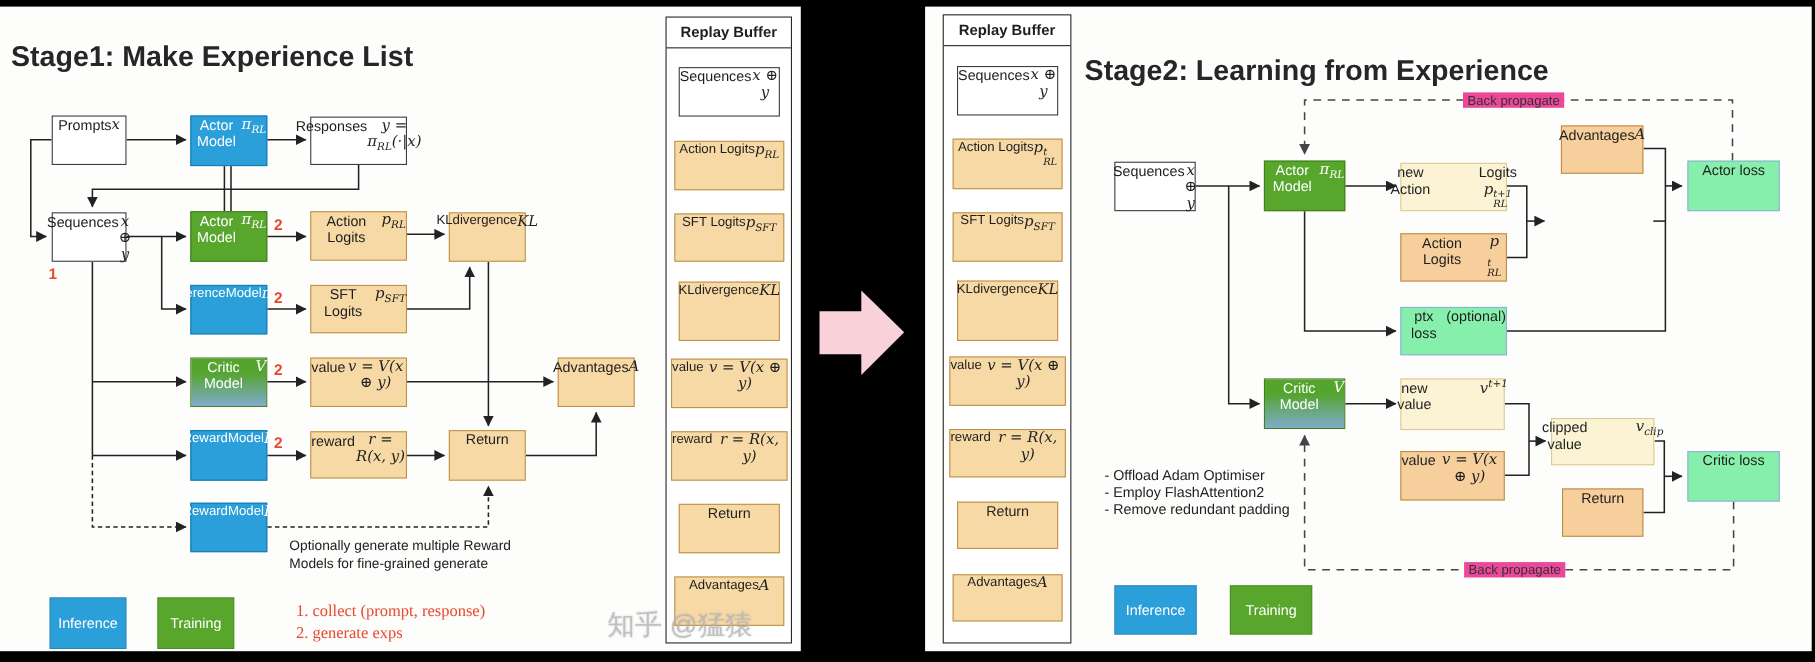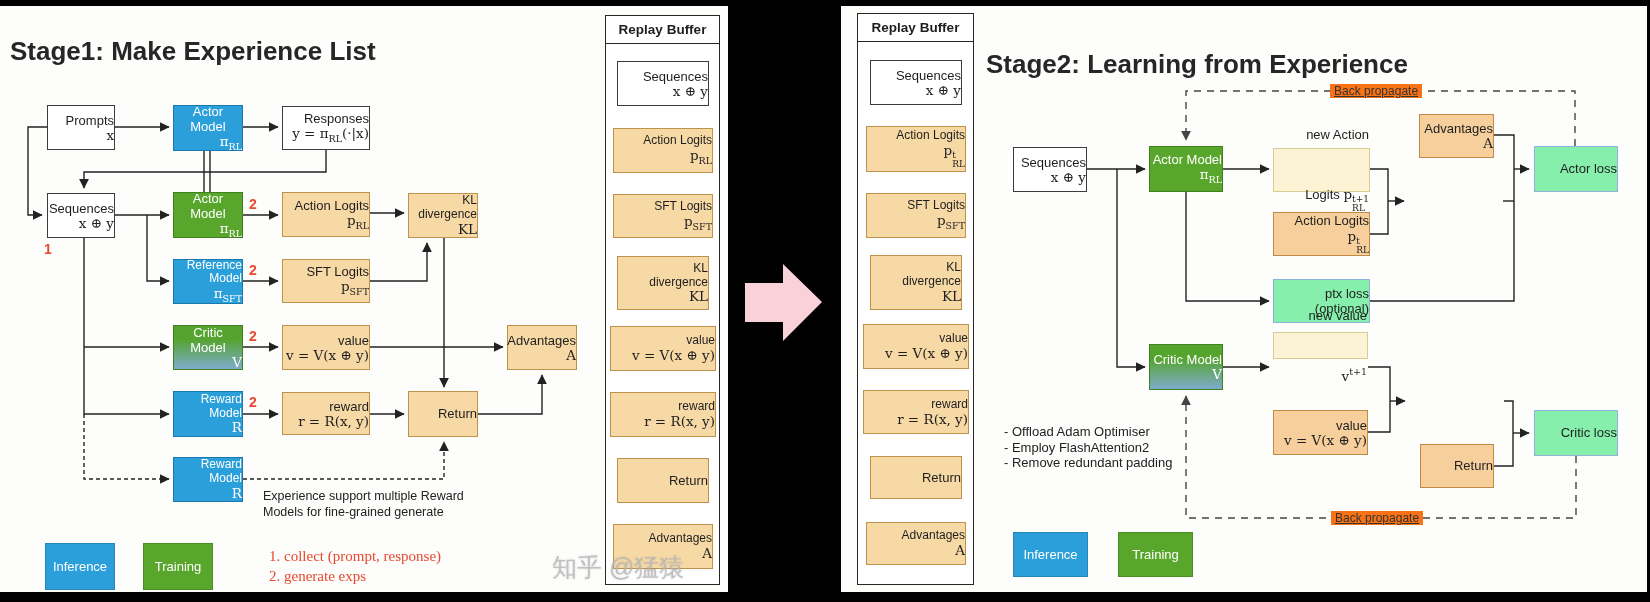--- a/index.html
+++ b/index.html
@@ -2,43 +2,43 @@
 <html><head>
 <meta charset="utf-8">
 <style>
   html,body{margin:0;padding:0;background:#000;}
   #root{position:relative;width:1650px;height:602px;background:#000;overflow:hidden;
         font-family:"Liberation Sans",sans-serif;color:#1e1e1e;}
   .panel{position:absolute;background:#fdfdfc;top:6px;height:586px;}
   .panel-title{position:absolute;font-size:26px;font-weight:600;color:#262626;z-index:3;white-space:nowrap;}
   svg.overlay{position:absolute;left:0;top:0;z-index:1;}
   .bx{position:absolute;z-index:2;box-sizing:border-box;border:1.6px solid #444;
-      display:flex;flex-direction:column;align-items:flex-end;justify-content:center;
+      display:flex;flex-direction:row;align-items:flex-start;justify-content:center;
       text-align:center;font-size:13px;line-height:1.16;background:#fff;}
   .white{background:#fff;border-color:#3c3c3c;}
   .blue{background:#2b9fd9;border-color:#1b79ae;color:#fff;}
   .green{background:#58a72c;border-color:#41801e;color:#fff;}
   .critic{background:linear-gradient(180deg,#54a42e 30%,#7fabcd 100%);border-color:#41801e;color:#fff;}
   .tan{background:#f7d9a6;border-color:#bd934c;}
   .yel{background:#fbf3d3;border-color:#d9cc92;gap:44px;}
   .org{background:#f6cf9c;border-color:#c08c45;}
   .lblue{background:#86efac;border-color:#8fb2d9;}
-  .m{font-family:"DejaVu Serif",serif;font-size:13.5px;line-height:1.1;}
+  .m{font-family:"DejaVu Serif",serif;font-style:italic;font-size:13.5px;line-height:1.1;}
   .m sub,.m sup{font-size:9.5px;}
   .ss{display:inline-flex;flex-direction:column;font-size:9px;line-height:1;vertical-align:-3px;text-align:left;}
   .sm{font-size:12px;}
   .rb{position:absolute;background:#fff;border:1.6px solid #262626;z-index:2;box-sizing:border-box;padding-left:28px;}
   .rb-head{position:absolute;left:0;top:0;width:100%;height:28px;border-bottom:1.4px solid #262626;
            display:flex;align-items:center;justify-content:center;font-weight:bold;font-size:13.5px;box-sizing:border-box;}
   .rk{position:absolute;z-index:3;color:#e8482e;font-size:14px;font-weight:bold;}
   .legend{position:absolute;z-index:2;display:flex;align-items:center;justify-content:center;
           color:#fff;font-size:13px;border:1px solid rgba(0,0,0,.15);box-sizing:border-box;}
   .note{position:absolute;z-index:3;font-size:12.5px;color:#222;line-height:15.5px;}
   .rednote{position:absolute;z-index:3;color:#e8482e;font-size:15px;line-height:20px;}
-  .bplabel{position:absolute;z-index:3;background:#f97316;color:#333;font-size:12px;padding:0 4px;white-space:nowrap;text-decoration:underline;}
+  .bplabel{position:absolute;z-index:3;background:#ec4899;color:#333;font-size:12px;padding:0 4px;white-space:nowrap;}
   .wm{position:absolute;z-index:6;font-size:25px;color:rgba(185,185,185,.8);white-space:nowrap;
       text-shadow:0 0 2px rgba(120,120,120,.35);}
 </style>
 </head>
 <body>
 
 <div id="root">
 
   <div class="panel" style="left:0;width:728px;"></div>
   <div class="panel" style="left:841px;width:806px;"></div>
@@ -168,21 +168,21 @@
     <span class="m">R</span>
   </div>
 
   <span class="rk" style="left:44px;top:241px;">1</span>
   <span class="rk" style="left:249px;top:196px;">2</span>
   <span class="rk" style="left:249px;top:262px;">2</span>
   <span class="rk" style="left:249px;top:328px;">2</span>
   <span class="rk" style="left:249px;top:394px;">2</span>
 
   <div class="note" style="left:263px;top:489px;">
-    <div>Experience support multiple Reward</div>
+    <div>Optionally generate multiple Reward</div>
     <div>Models for fine-grained generate</div>
   </div>
 
   <div class="legend" style="left:45px;top:543px;width:70px;height:47px;background:#2b9fd9;">
     <span>Inference</span>
   </div>
   <div class="legend" style="left:143px;top:543px;width:70px;height:47px;background:#58a72c;">
     <span>Training</span>
   </div>
   <div class="rednote" style="left:269px;top:546px;font-family:Liberation Serif, serif;">
@@ -297,27 +297,31 @@
         </span></span>
   </div>
   <div class="bx lblue" style="left:1273px;top:279px;width:97px;height:44px;">
     <span>ptx loss</span>
     <span>(optional)</span>
   </div>
   <div class="bx critic" style="left:1149px;top:344px;width:74px;height:46px;">
     <span>Critic Model</span>
     <span class="m">V</span>
   </div>
-  <div class="bx yel" style="left:1273px;top:332px;width:95px;height:27px;">
+  <div class="bx yel" style="left:1273px;top:344px;width:95px;height:47px;">
     <span>new value</span>
     <span class="m"><span>v</span><sup>t+1</sup></span>
   </div>
   <div class="bx org" style="left:1273px;top:410px;width:95px;height:45px;">
     <span>value</span>
     <span class="m">v = V(x ⊕ y)</span>
+  </div>
+  <div class="bx yel" style="left:1410px;top:380px;width:94px;height:43px;">
+    <span>clipped value</span>
+    <span class="m"><span>v</span><sub>clip</sub></span>
   </div>
   <div class="bx org" style="left:1420px;top:444px;width:74px;height:44px;">
     <span>Return</span>
   </div>
   <div class="bx lblue" style="left:1534px;top:410px;width:84px;height:46px;">
     <span>Critic loss</span>
   </div>
 
   <span class="bplabel" style="left:1330px;top:84px;">Back propagate</span>
   <span class="bplabel" style="left:1331px;top:511px;">Back propagate</span>

